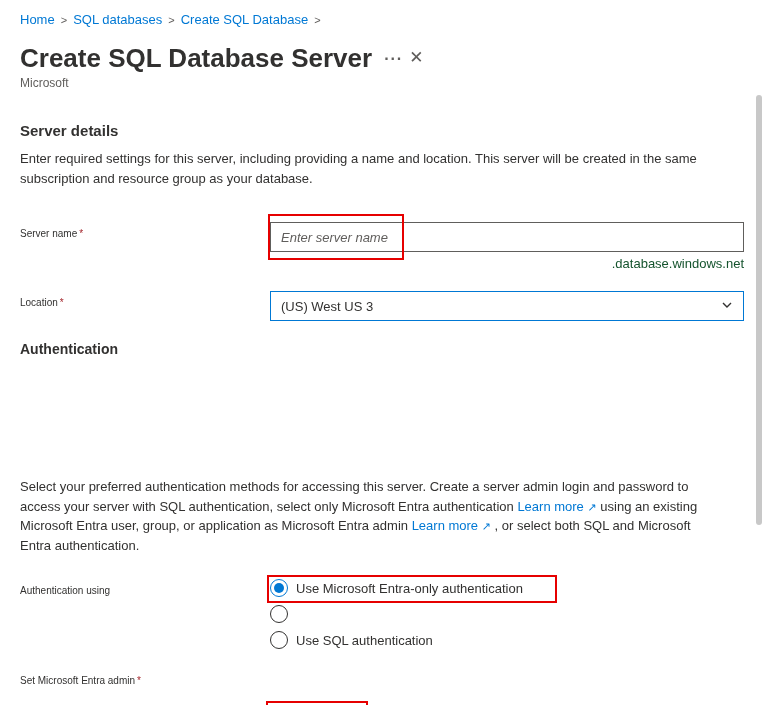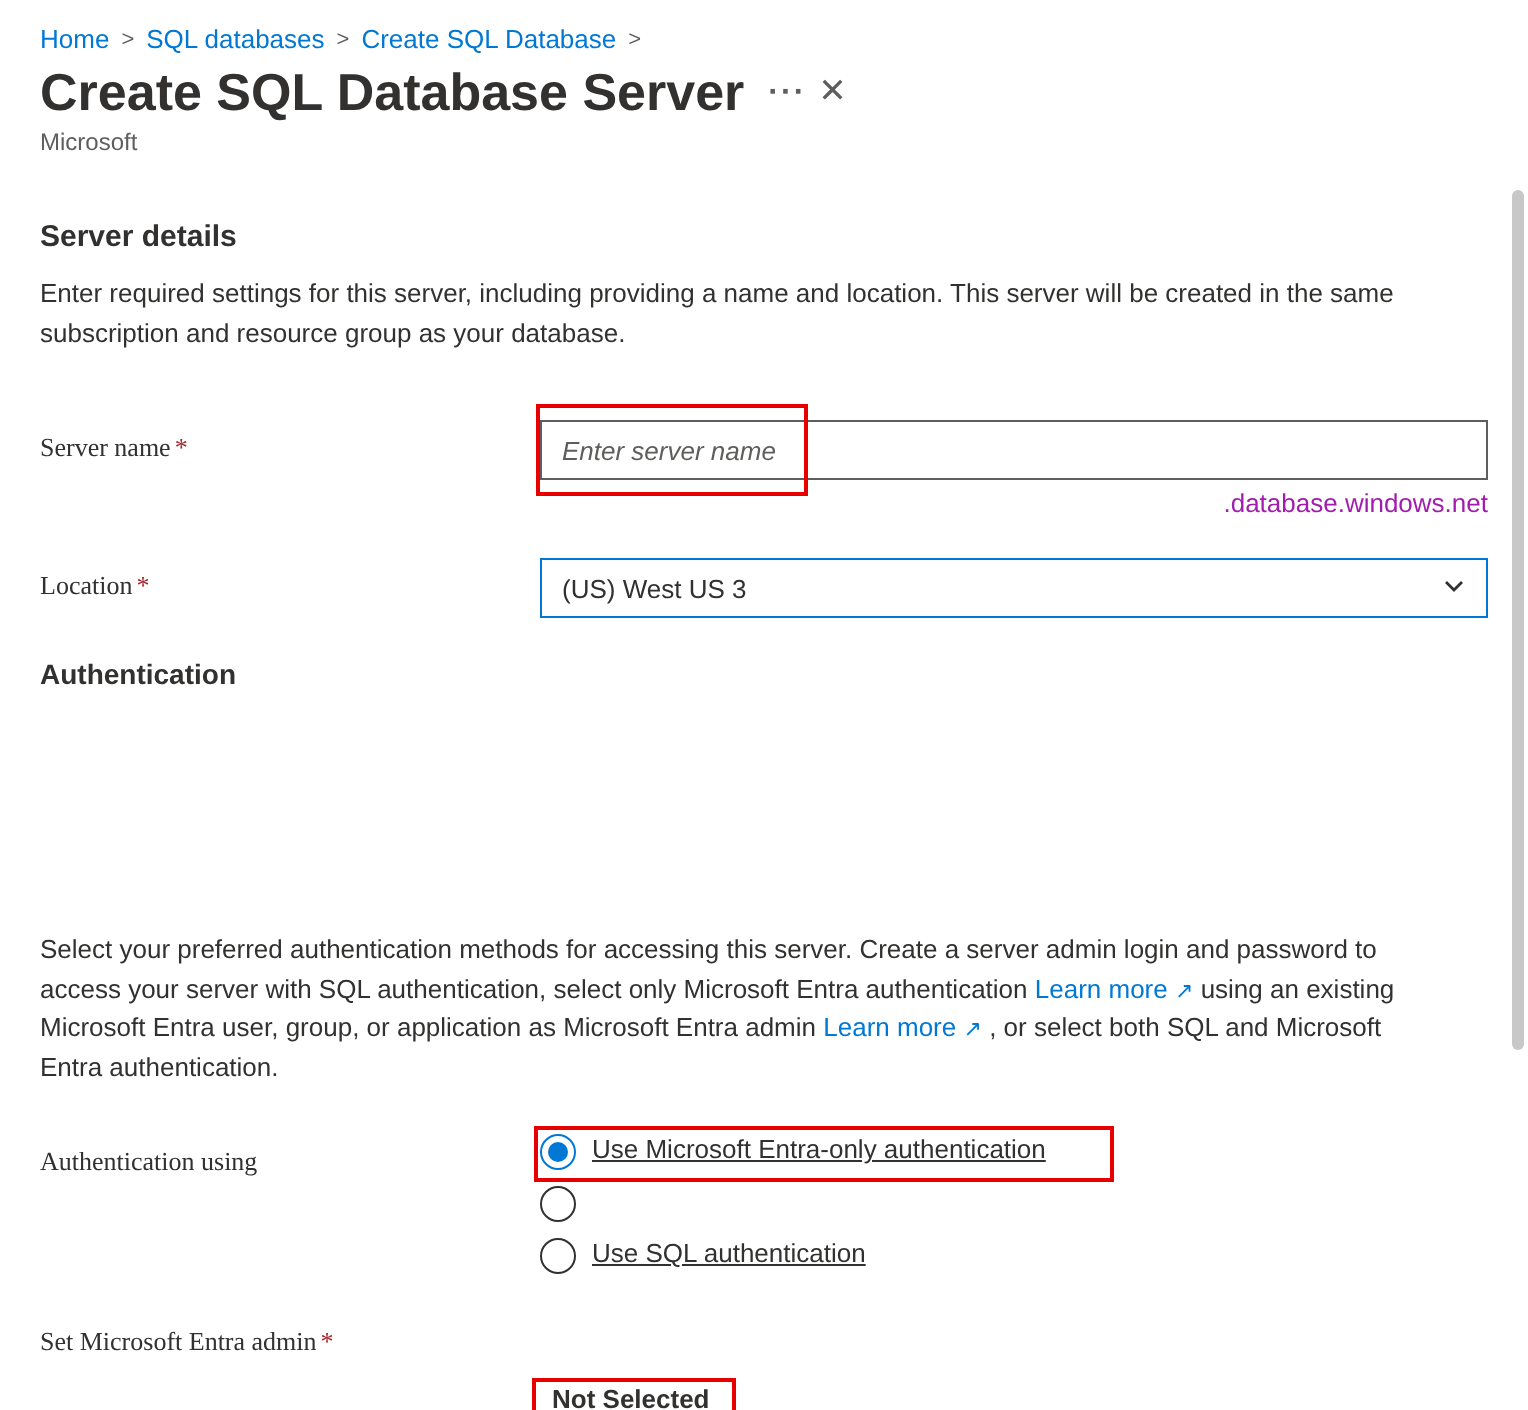--- a/index.html
+++ b/index.html
@@ -36,21 +36,21 @@
       height: 430px;
       background: #c8c8c8;
       border-radius: 3px;
     }
     .breadcrumb {
       display: flex;
       align-items: center;
       gap: 6px;
       font-size: 13px;
       color: #605e5c;
-      margin-bottom: 4px;
+      margin-bottom: 16px;
       text-align: right;
     }
     .breadcrumb a {
       color: #0078d4;
       text-decoration: none;
     }
     .breadcrumb-sep {
       color: #605e5c;
       font-size: 11px;
     }
@@ -106,24 +106,23 @@
       color: #0078d4;
     }
     .form-row {
       display: flex;
       align-items: flex-start;
       margin-bottom: 20px;
     }
     .form-label {
       width: 250px;
       flex-shrink: 0;
-      font-size: 13px;
+      font-size: 10px;
       color: #323130;
       padding-top: 6px;
-      font-family: Liberation Serif, serif;
     }
     .required-asterisk {
       color: #a4262c;
       margin-left: 2px;
     }
     .form-control-wrap {
       flex: 1;
       position: relative;
     }
     .text-input {
@@ -137,21 +136,21 @@
       font-style: italic;
       color: #605e5c;
     }
     .text-input::placeholder {
       color: #605e5c;
       font-style: italic;
     }
     .suffix {
       text-align: right;
       font-size: 13px;
-      color: #a21caf;
+      color: #14532d;
       margin-top: 4px;
     }
     .select-box {
       width: 100%;
       height: 30px;
       padding: 4px 10px;
       border: 1.5px solid #0078d4;
       font-size: 13px;
       display: flex;
       align-items: center;
@@ -162,24 +161,23 @@
     .chevron {
       color: #323130;
     }
     .radio-group {
       display: flex;
       flex-direction: column;
       gap: 8px;
     }
     .radio-item {
       display: flex;
-      align-items: flex-start;
+      align-items: center;
       gap: 8px;
       cursor: pointer;
-      text-decoration: underline;
     }
     .radio-circle {
       width: 18px;
       height: 18px;
       border: 1px solid #323130;
       border-radius: 50%;
       display: flex;
       align-items: center;
       justify-content: center;
       flex-shrink: 0;

